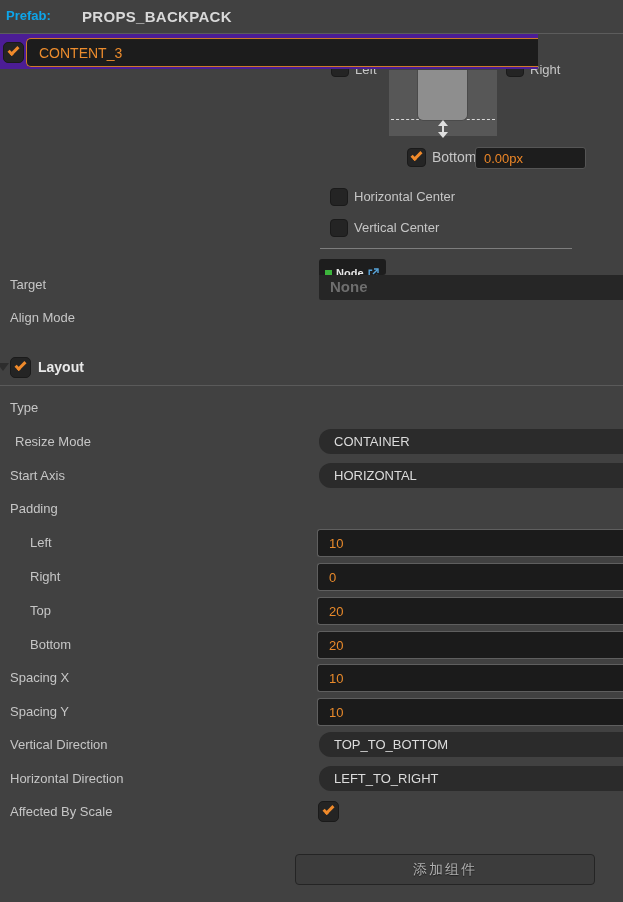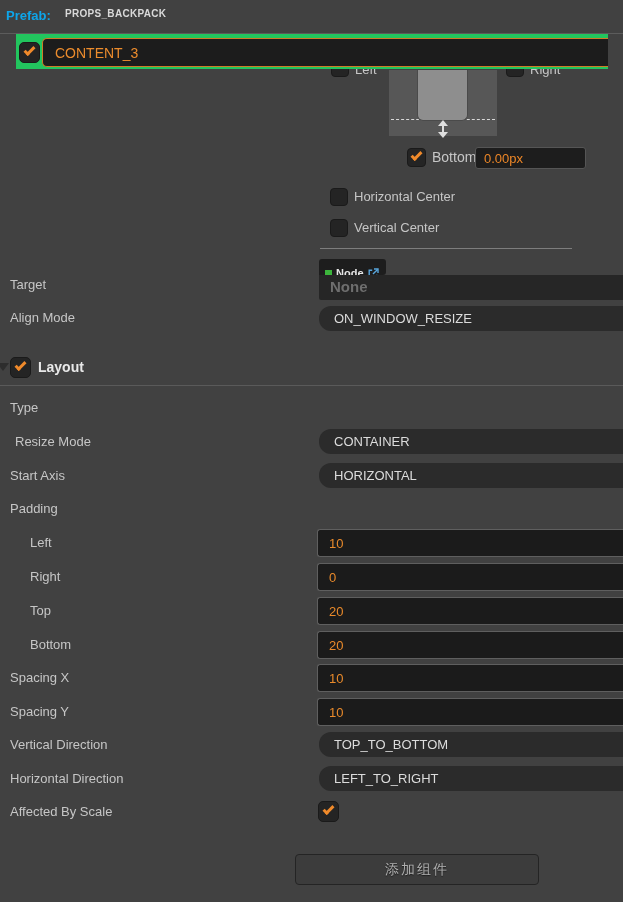--- a/index.html
+++ b/index.html
@@ -11,24 +11,24 @@
   }
   .label {
     position:absolute; font-size:13px; line-height:18px; color:#c6c6c6;
     white-space:nowrap;
   }
   .divider { position:absolute; height:1px; background:#5a5a5a; }
 
   
   #prefab-bar { position:absolute; top:0; left:0; width:623px; height:33px; }
   #prefab-label { position:absolute; left:6px; top:8px; font-size:13px; font-weight:bold; color:#0ea5e9; }
-  #prefab-name  { position:absolute; left:65px; top:8px; font-size:10px; font-weight:bold; color:#d9d9d9; letter-spacing:0.3px;text-align:right; }
-
-  
-  #node-header { position:absolute; top:34px; left:0; width:592px; height:35px; background:#22c55e; z-index:10;margin-left:16px; }
+  #prefab-name  { position:absolute; left:82px; top:8px; font-size:15px; font-weight:bold; color:#d9d9d9; letter-spacing:0.3px;text-align:right; }
+
+  
+  #node-header { position:absolute; top:34px; left:0; width:538px; height:35px; background:#4c1d95; z-index:10; }
   .name-input {
     position:absolute; left:26px; top:4px; right:0; height:29px;
     background:#1c1c1c; border:1.5px solid #cf7b28; border-right:none;
     border-radius:5px 0 0 5px; color:#ec8c2d; font-size:14px;
     padding:0 12px; font-family:"Liberation Sans", sans-serif; outline:none;
   }
 
   
   .cb {
     position:absolute; width:19px; height:19px; background:#242424;
@@ -97,21 +97,21 @@
   
   #collapse-tri {
     position:absolute; left:-3px; top:363px; width:0; height:0;
     border-left:6px solid transparent; border-right:6px solid transparent;
     border-top:8px solid #2d2d2d; cursor:pointer;
   }
   #layout-title { position:absolute; left:38px; top:359px; font-size:14px; font-weight:bold; color:#e8e8e8; }
 
   
   #add-btn {
-    position:absolute; left:295px; top:854px; width:244px; height:31px;
+    position:absolute; left:295px; top:854px; width:300px; height:31px;
     background:#3c3c3c; border:1px solid #242424; border-radius:4px;
     color:#aeaeae; font-size:14px; letter-spacing:2px;
     text-shadow:0 1px 1px rgba(0,0,0,0.55); cursor:pointer;
     font-family:"Liberation Sans", sans-serif;
     text-align:center;
   }
 </style>
 </head>
 <body>
 
@@ -157,21 +157,20 @@
     <svg width="11" height="11" viewBox="0 0 11 11">
       <path d="M4.2 2.2 H1.2 V9.8 H8.8 V6.8" fill="none" stroke="#58a6dd" stroke-width="1.4"></path>
       <path d="M6 1 H10 V5" fill="none" stroke="#58a6dd" stroke-width="1.4"></path>
       <line x1="5" y1="6" x2="9.6" y2="1.4" stroke="#58a6dd" stroke-width="1.4"></line>
     </svg>
   </div>
   <div id="target-box"></div>
   <span id="target-none">None</span>
 
   <span class="label" style="left:10px; top:309px;">Align Mode</span>
-  <div class="dd" style="top:306px;">ON_WINDOW_RESIZE</div>
 
   <div id="collapse-tri"></div>
   <div class="cb lg checked" style="left:10px; top:357px;">
       <span class="check"></span>
     </div>
   <span id="layout-title">Layout</span>
   <div class="divider" style="left:0; top:385px; width:623px;"></div>
 
   <span class="label" style="left:10px; top:399px;">Type</span>
 

